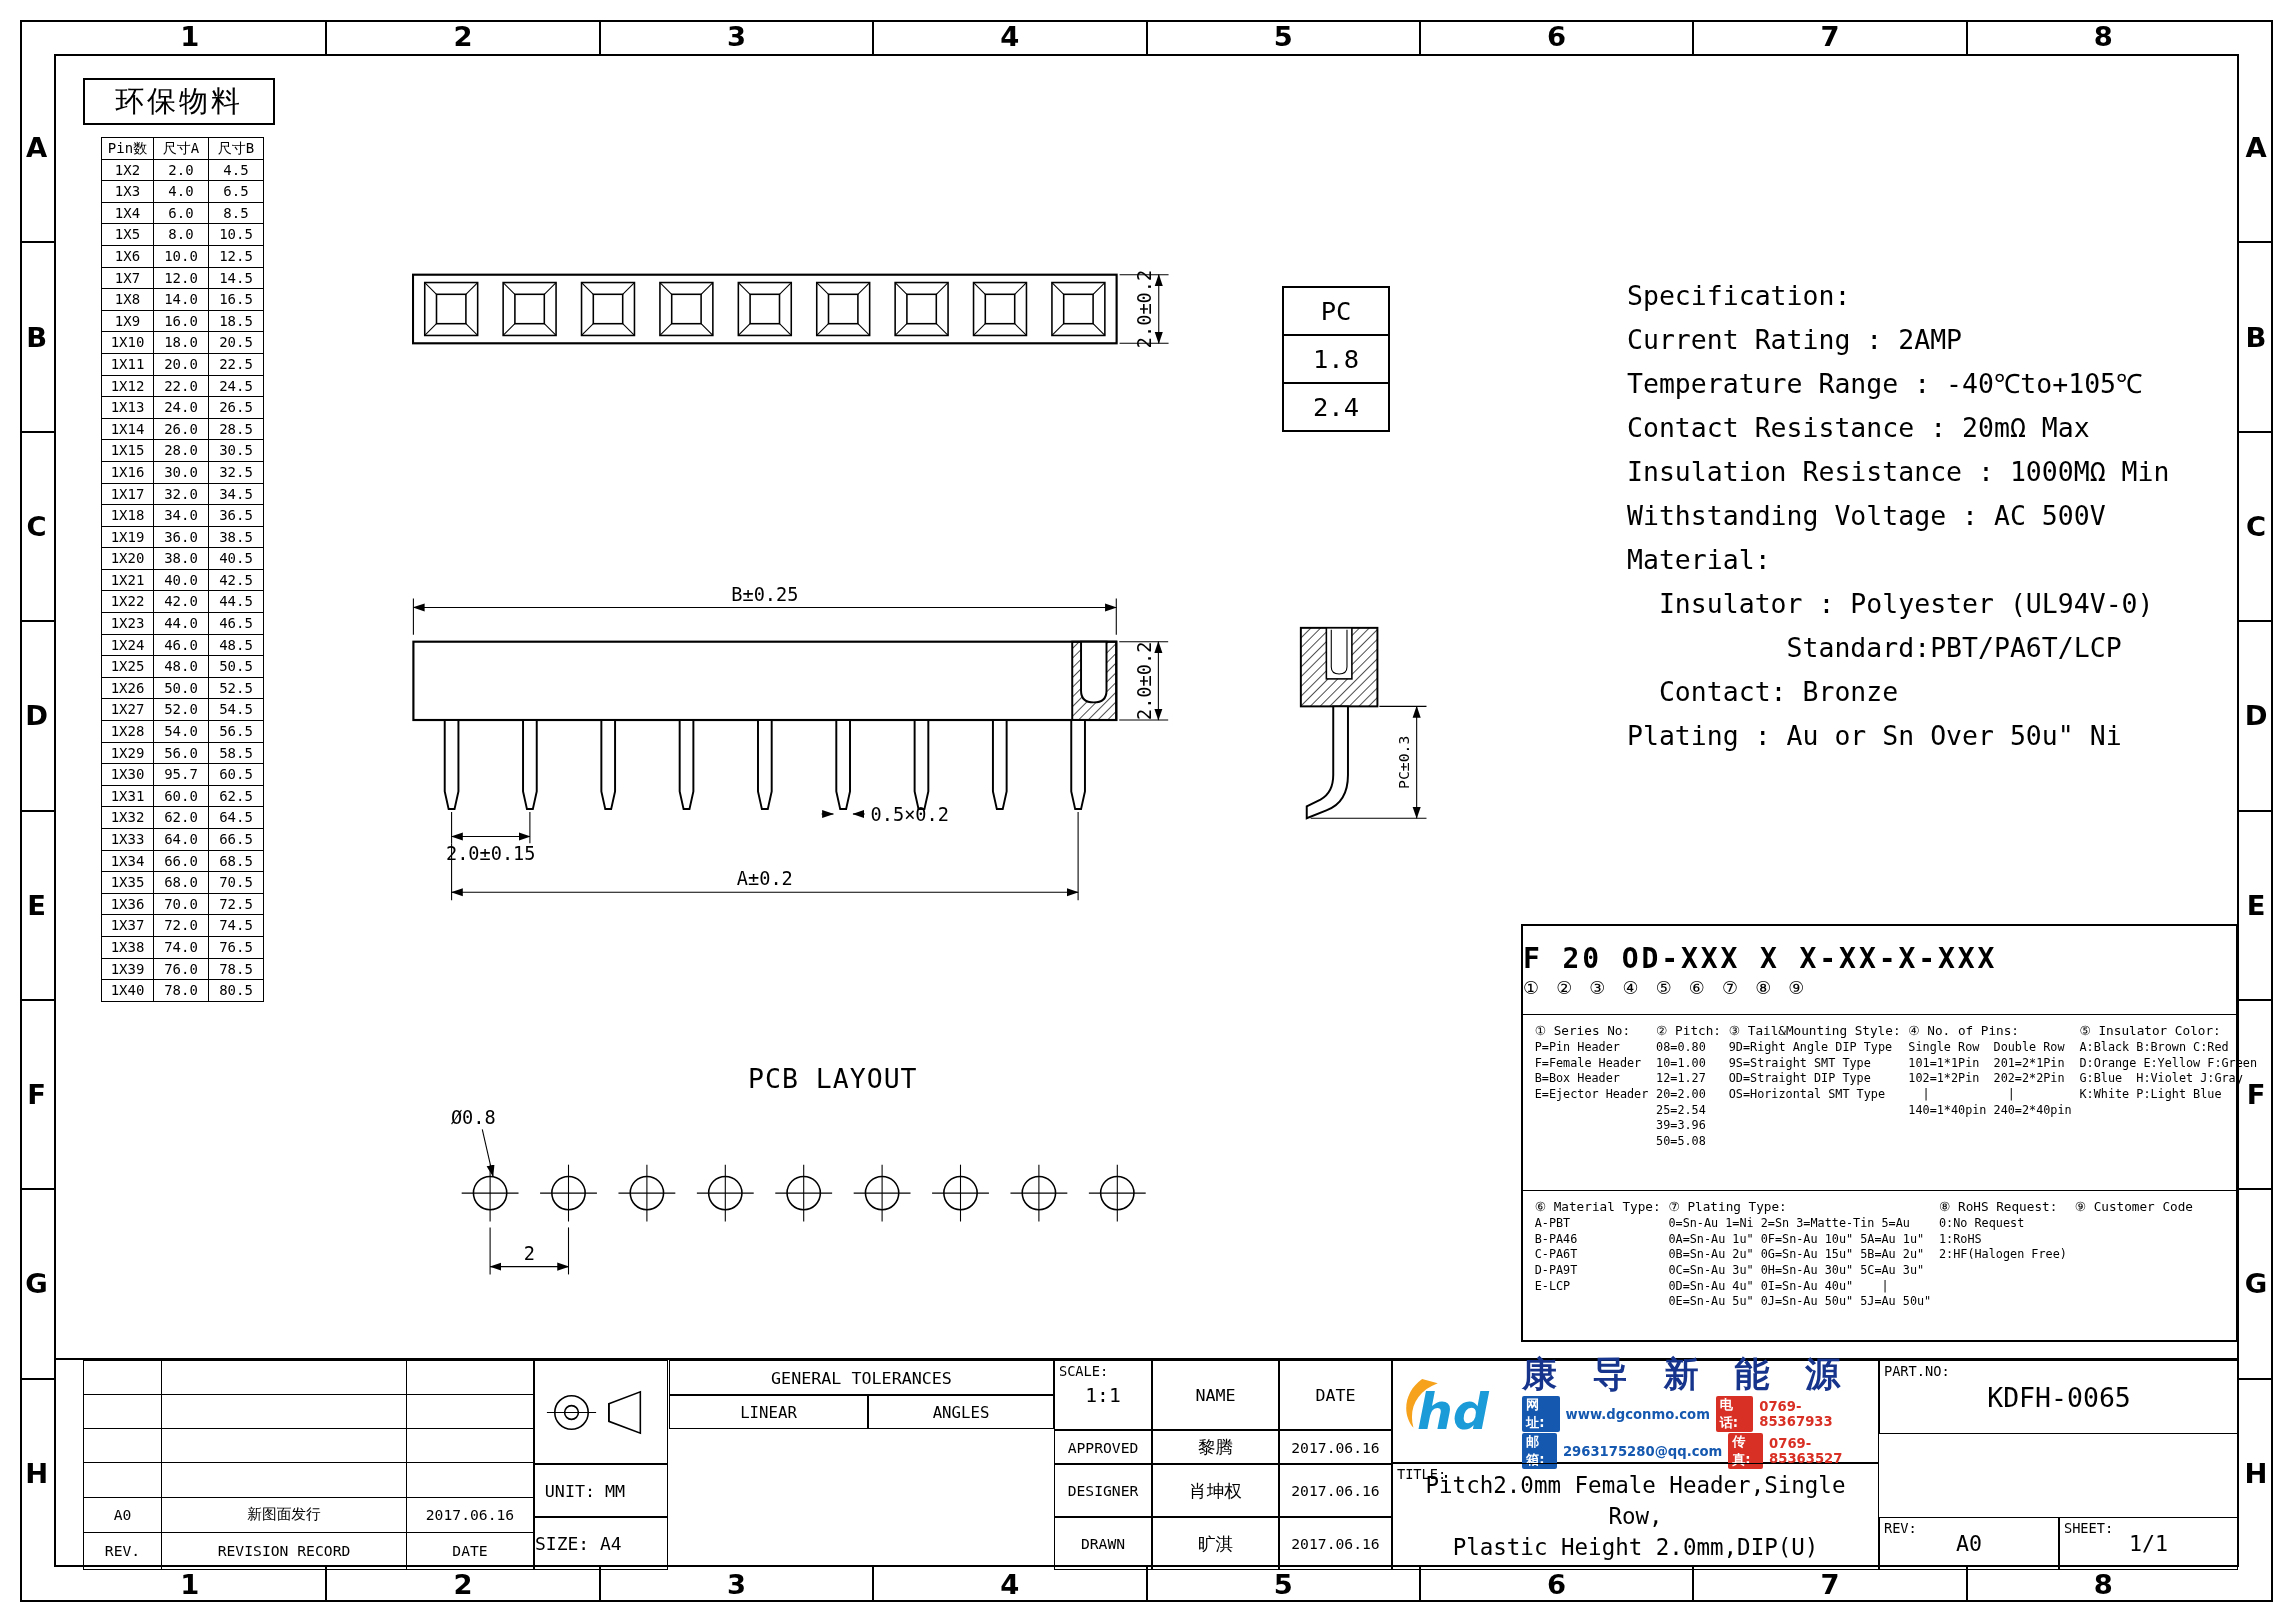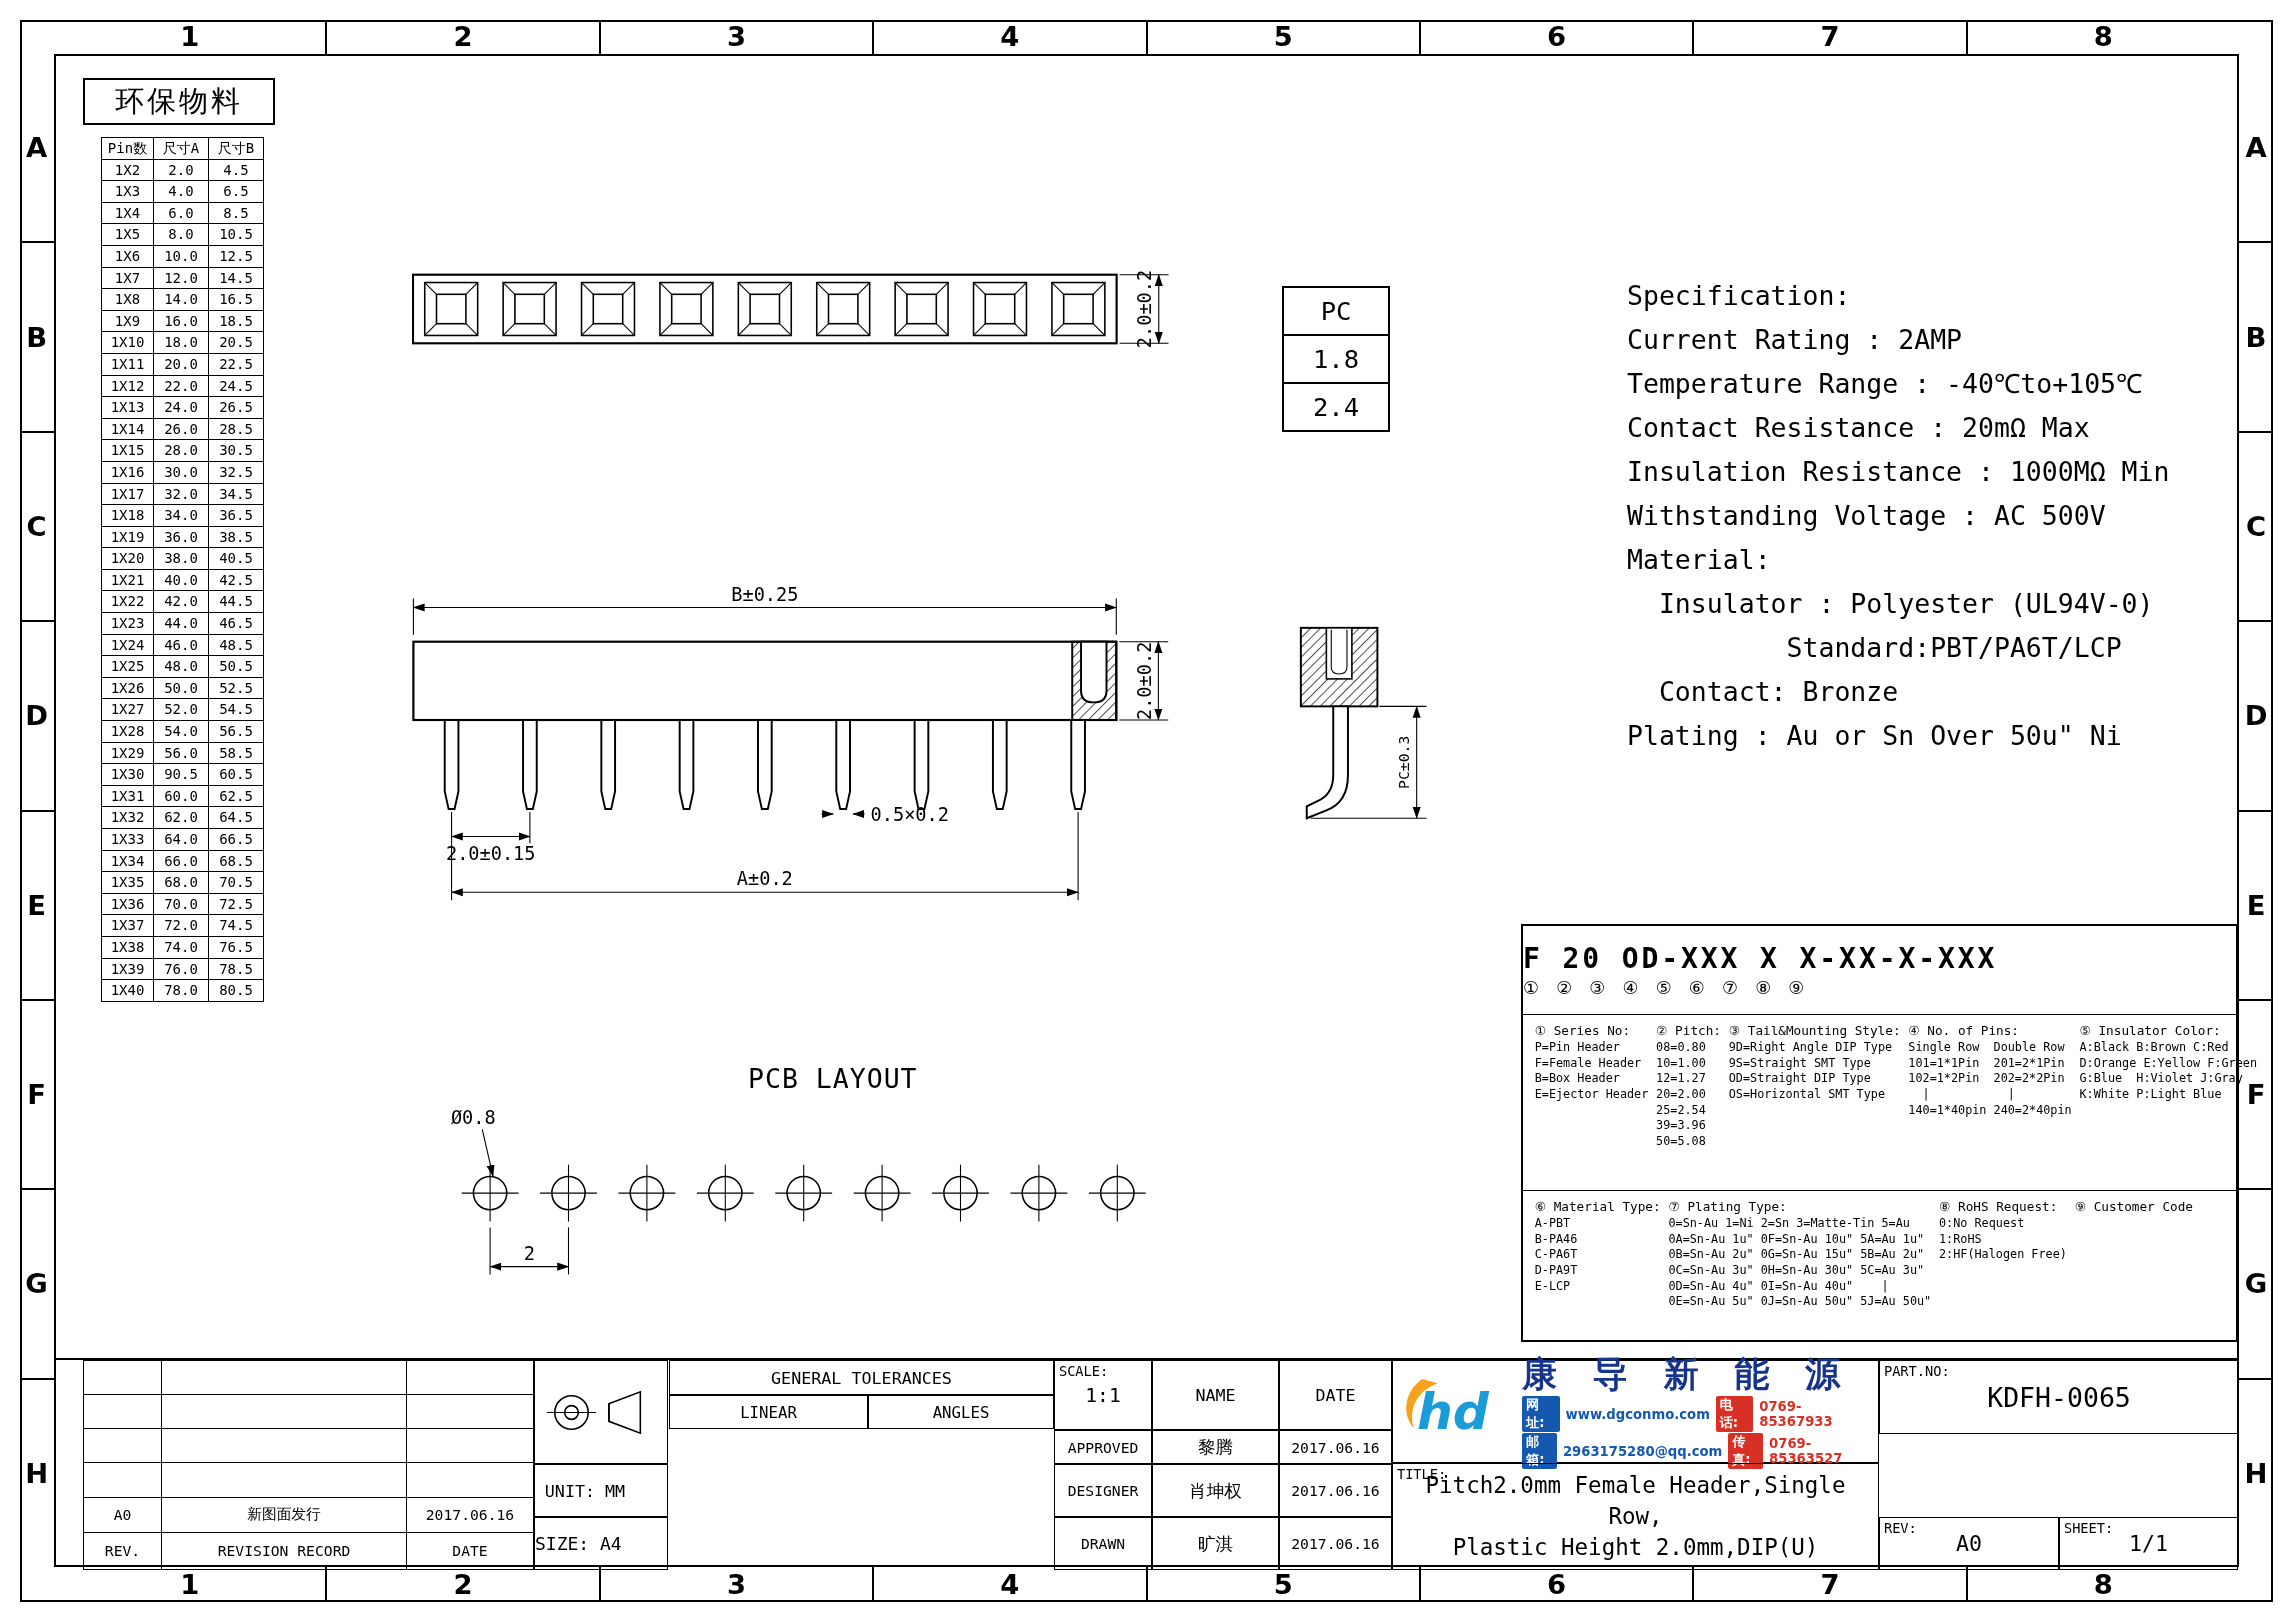--- a/index.html
+++ b/index.html
@@ -281,21 +281,21 @@
         <td class="c2">54.0</td>
         <td class="c3">56.5</td>
       </tr>
         <tr>
         <td class="c1">1X29</td>
         <td class="c2">56.0</td>
         <td class="c3">58.5</td>
       </tr>
         <tr>
         <td class="c1">1X30</td>
-        <td class="c2">90.5</td>
+        <td class="c2">95.7</td>
         <td class="c3">60.5</td>
       </tr>
         <tr>
         <td class="c1">1X31</td>
         <td class="c2">60.0</td>
         <td class="c3">62.5</td>
       </tr>
         <tr>
         <td class="c1">1X32</td>
         <td class="c2">62.0</td>

